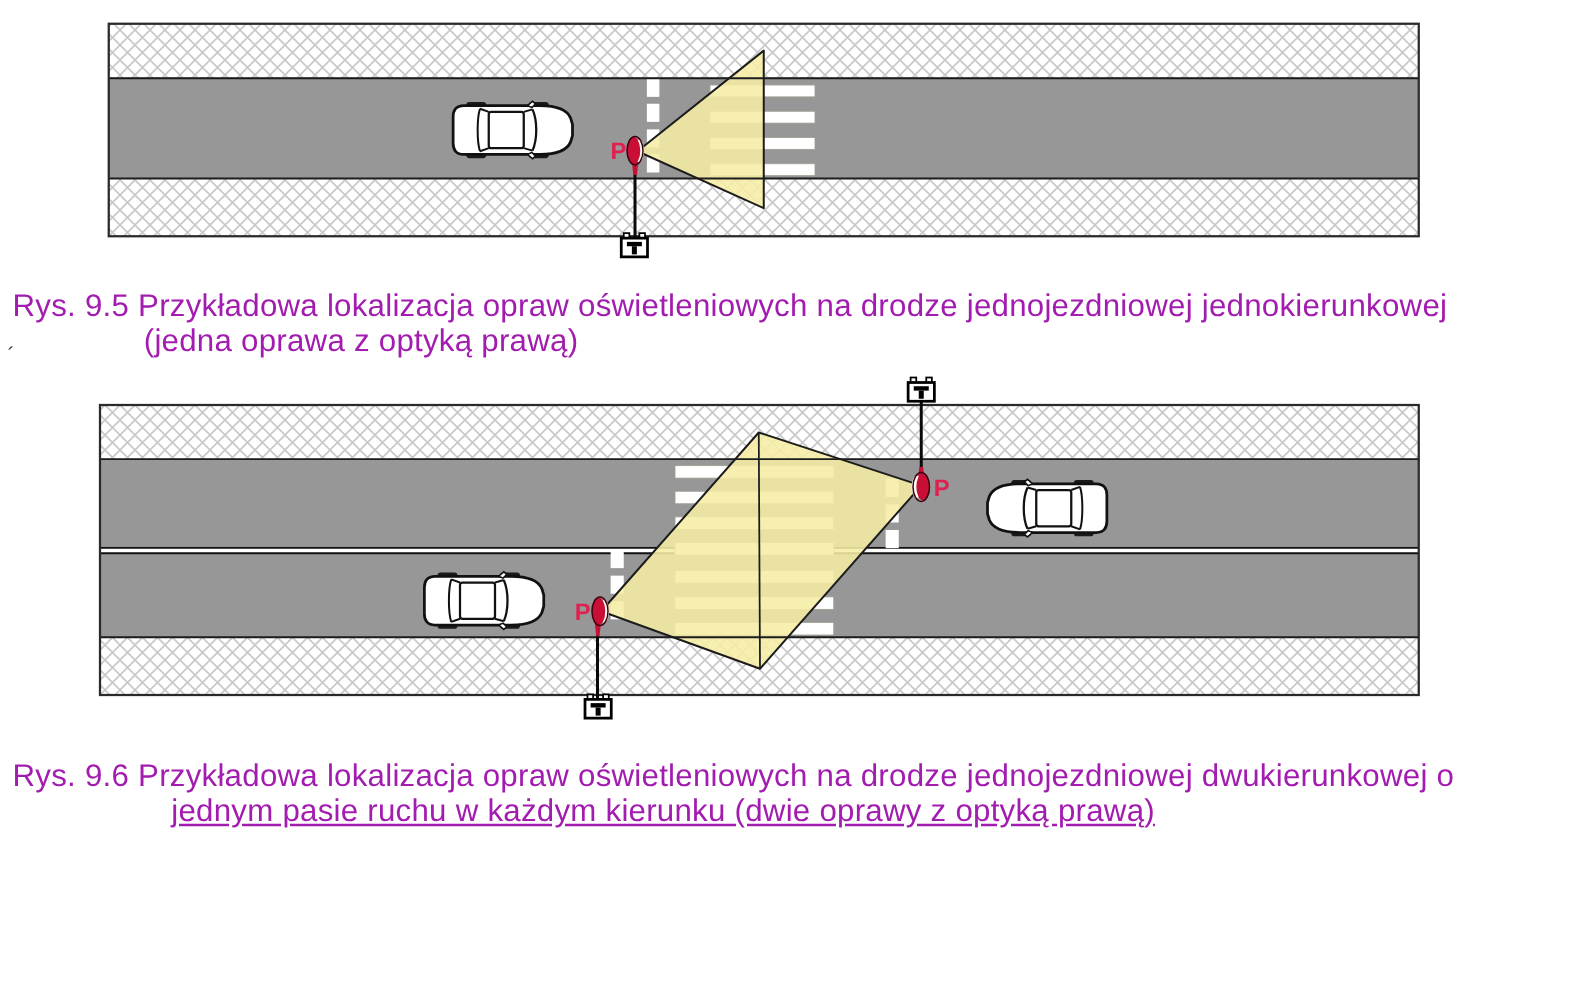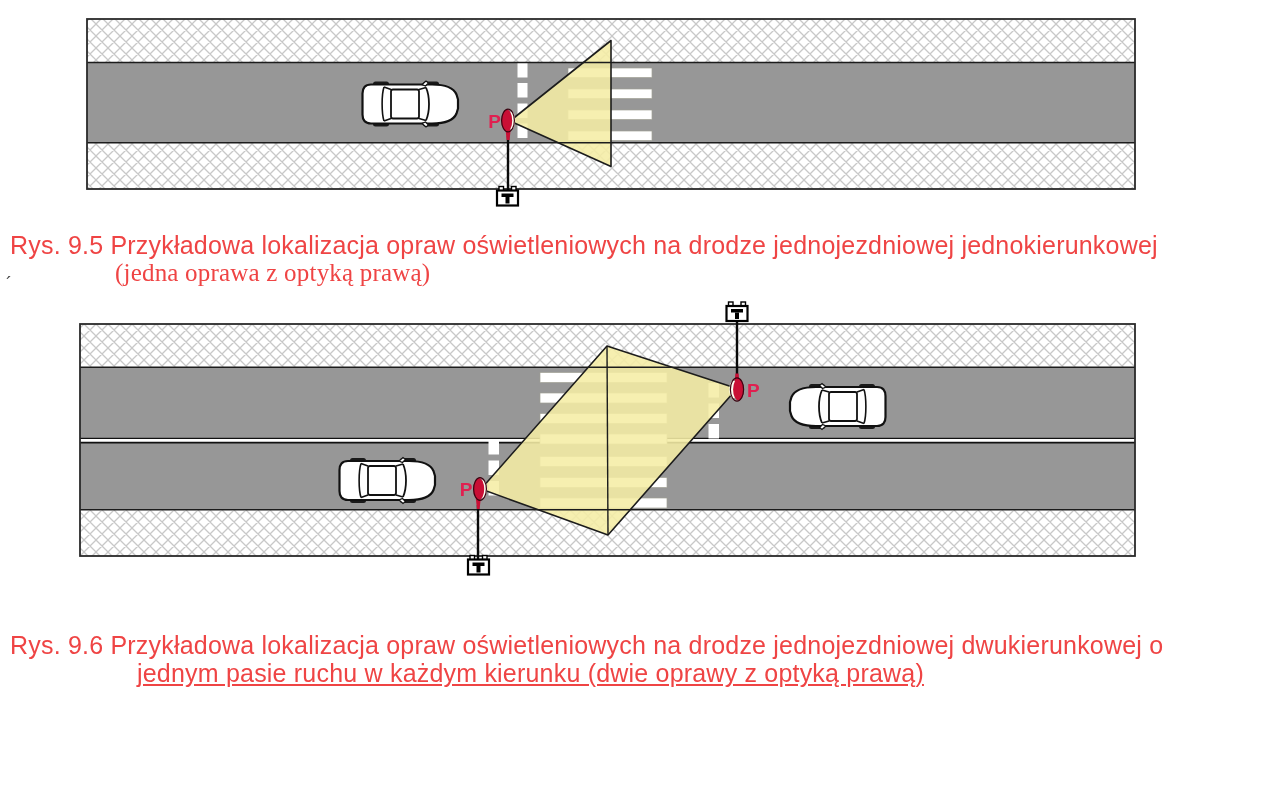--- a/index.html
+++ b/index.html
@@ -1,20 +1,20 @@
 <!DOCTYPE html>
 <html><head>
 <meta charset="utf-8">
 <style>
   html,body{margin:0;padding:0;background:#ffffff;}
   .page{position:relative;width:1277px;height:800px;background:#fff;overflow:hidden;
         font-family:"Liberation Sans","DejaVu Sans",sans-serif;}
   .diagram-svg{position:absolute;left:0;top:0;width:1277px;height:800px;}
-  .caption{position:absolute;color:#ef4444;font-size:25px;line-height:28px;letter-spacing:0.2px;white-space:nowrap;}
-  .caption .line2-95{padding-left:105px;font-family:Liberation Serif, serif;}
+  .caption{position:absolute;color:#a21caf;font-size:25px;line-height:28px;letter-spacing:0.2px;white-space:nowrap;}
+  .caption .line2-95{padding-left:105px;}
   .caption .line2-96{padding-left:127px;text-decoration:underline;}
   .stray{position:absolute;left:6px;top:274px;font-size:18px;color:#444;}
 </style>
 </head>
 <body>
 
 <div class="page">
 
 <svg class="diagram-svg" viewBox="0 0 1277 800" xmlns="http://www.w3.org/2000/svg">
   <defs>
@@ -147,18 +147,18 @@
   </g>
 </svg>
 
 <div class="caption" style="left:10px;top:231px;">
   <div>Rys. 9.5 Przykładowa lokalizacja opraw oświetleniowych na drodze jednojezdniowej jednokierunkowej</div>
   <div class="line2-95">(jedna oprawa z optyką prawą)</div>
 </div>
 
 <span class="stray">´</span>
 
-<div class="caption" style="left:10px;top:607px;margin-top:24px;">
+<div class="caption" style="left:10px;top:607px;">
   <div>Rys. 9.6 Przykładowa lokalizacja opraw oświetleniowych na drodze jednojezdniowej dwukierunkowej o</div>
   <div class="line2-96">jednym pasie ruchu w każdym kierunku (dwie oprawy z optyką prawą)</div>
 </div>
 
 </div>
 
 </body></html>

